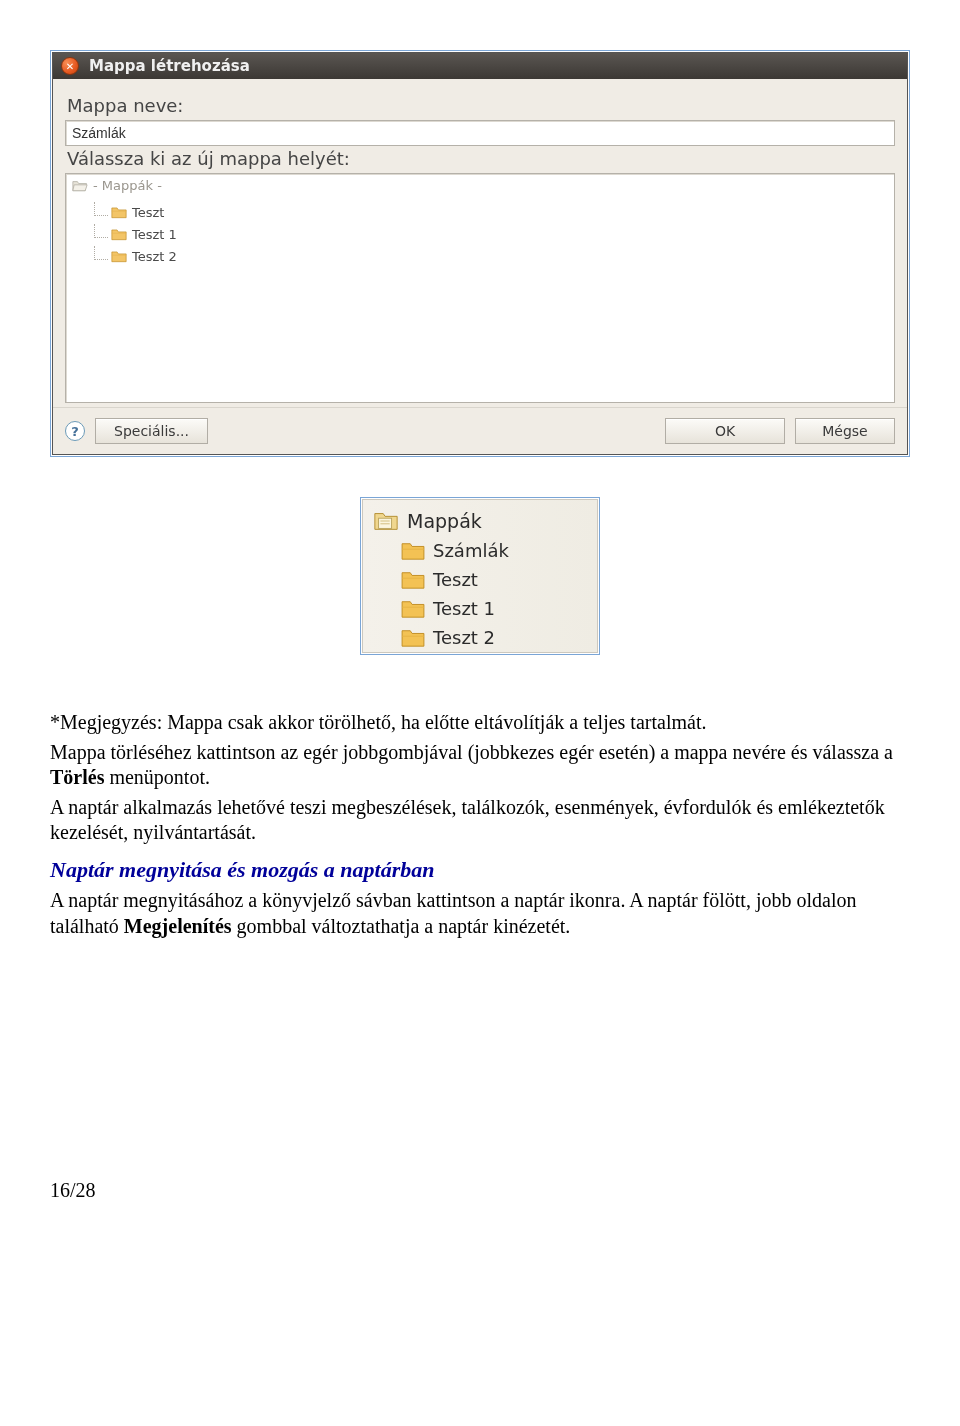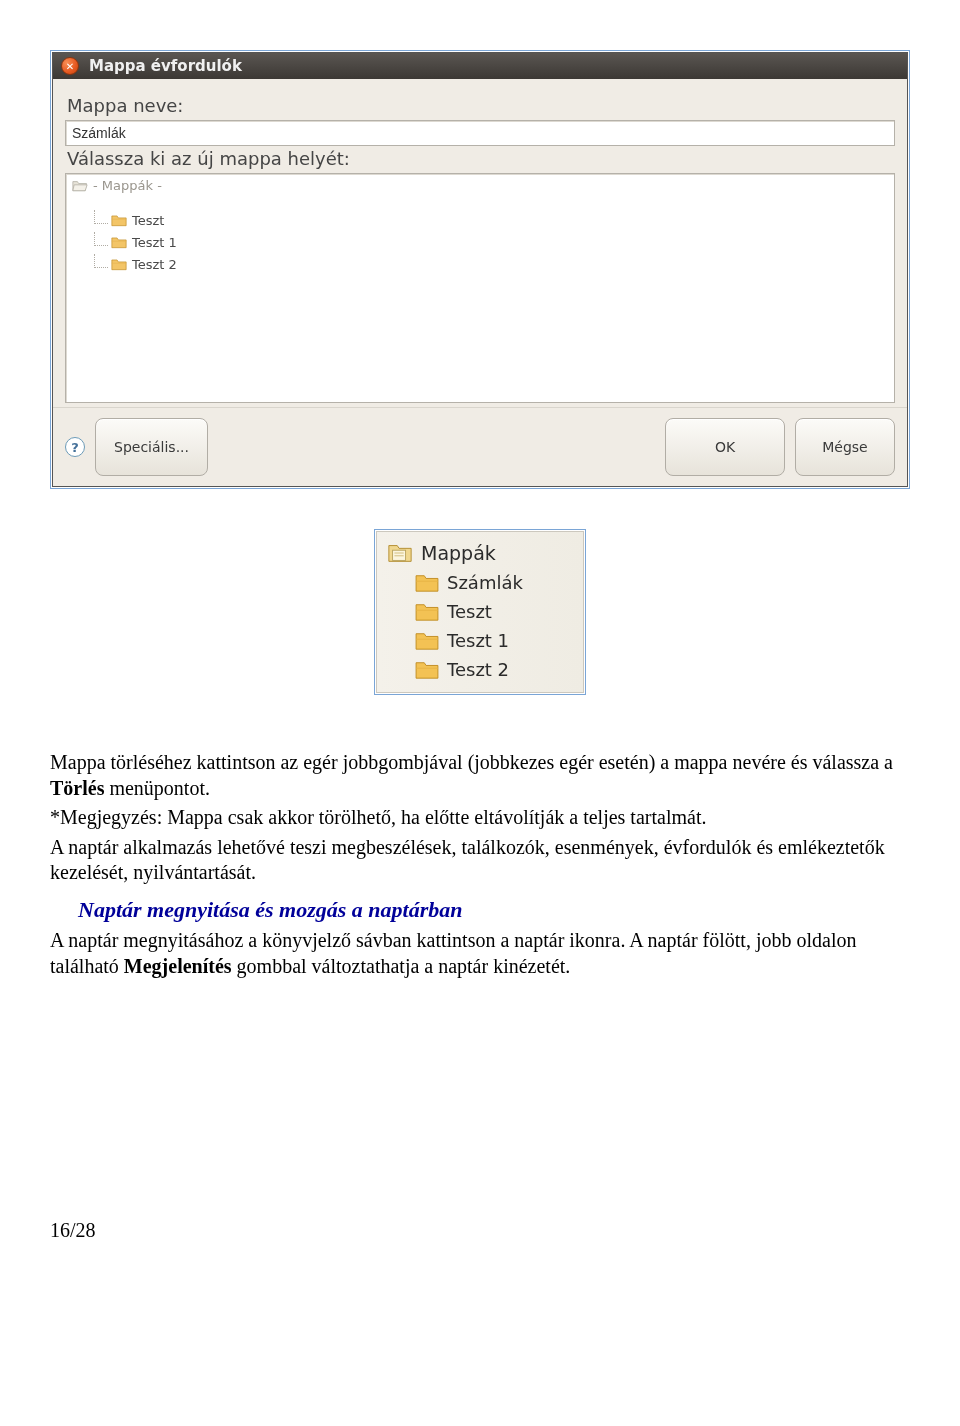--- a/index.html
+++ b/index.html
@@ -68,21 +68,21 @@
     border:1px solid #b5b1a9;
     height:230px;
     padding:4px 6px;
     font-size:13px;
     color:#505050;
     box-shadow: inset 1px 1px 0 #ddd9d1;
   }
   .tree-root {
     display:flex;align-items:center;gap:5px;
     color:#9a968e;
-    margin-bottom:16px;
+    margin-bottom:8px;
   }
   .tree-item {
     display:flex;align-items:center;gap:5px;
     margin-left:22px;
     padding:1px 0;
     color:#4a4a4a;
   }
   .tree-conn {
     display:inline-block;width:14px;height:14px;
     border-left:1px dotted #b0aca4;
@@ -105,45 +105,45 @@
     width:20px;height:20px;border-radius:50%;
     border:1.5px solid #6c9bb8;
     color:#447099;
     display:flex;align-items:center;justify-content:center;
     font-weight:bold;font-size:13px;
     background:#fff;
   }
   .btn {
     background:linear-gradient(to bottom,#fcfbf8,#e7e3da);
     border:1px solid #b1ada5;
-    border-radius:8px;
-    padding:20px 18px;
+    border-radius:0;
+    padding:4px 18px;
     font-size:14px;
     color:#3a3a3a;
     min-width:100px;
     text-align:center;
     box-shadow: inset 0 1px 0 #fff;
   }
   .spacer { flex:1; }
 
   
   .frame2-wrap {
     text-align:center;
     margin-bottom:55px;
   }
   .frame2 {
     display:inline-block;
     border:1px solid #7aa5d6;
     padding:1px;
   }
   .panel2 {
-    width:208px;
+    width:236px;
     background:linear-gradient(to right,#f4f1ea,#efece3);
     border:1px solid #ccc8be;
-    padding:6px 0 8px 0;
+    padding:6px 0 0 0;
     font-size:18px;
     color:#2b2b2b;
   }
   .panel2-row {
     display:flex;align-items:center;
     padding:4px 10px 4px 10px;
     gap:8px;
   }
   .panel2-header { font-size:19px; }
   .panel2-sub { padding-left:38px; }
@@ -163,21 +163,20 @@
     font-weight:bold;
     font-size:20px;
     margin-top:10px;
   }
   .doc .h-blue-it {
     color:#000099;
     font-weight:bold;
     font-style:italic;
     font-size:22px;
     margin-top:10px;
-    margin-left:28px;
   }
   .doc b { font-weight:bold; }
 
   .pagenum {
     text-align:left;
     font-family:"Times New Roman", serif;
     font-size:20px;
     margin-top:240px;
     padding-right:8px;
   }
@@ -186,21 +185,21 @@
 <body>
 
 <div class="page">
 
   <div class="frame1">
     <div class="dialog">
       <div class="titlebar">
         <div class="close-btn">
             <span>✕</span>
           </div>
-        <span>Mappa évfordulók</span>
+        <span>Mappa létrehozása</span>
       </div>
       <div class="dialog-body">
         <div class="label">Mappa neve:</div>
         <input class="textfield" type="text" value="Számlák" style="">
         <div class="label" style="margin-top:2px">Válassza ki az új mappa helyét:</div>
         <div class="tree">
           <div class="tree-root">
             <svg class="folder-icon-sm" viewBox="0 0 24 20">
                 <path d="M1 4 L8 4 L10 7 L22 7 L20 18 L1 18 Z" fill="#e7e3d8" stroke="#a6a298"></path>
                 <path d="M3 9 L23 9 L20 18 L1 18 Z" fill="#f4f1e9" stroke="#a6a298"></path>
@@ -282,24 +281,24 @@
               <path d="M1 3 L10 3 L12 6 L25 6 L25 20 L1 20 Z" fill="#f3c254" stroke="#bf8a1e"></path>
               <path d="M1 9 L25 9" stroke="#e7b344"></path>
             </svg>
           <span>Teszt 2</span>
         </div>
       </div>
     </div>
   </div>
 
   <div class="doc">
+    <p>*Megjegyzés: Mappa csak akkor törölhető, ha előtte eltávolítják a teljes tartalmát.</p>
     <p>
       <span>Mappa törléséhez kattintson az egér jobbgombjával (jobbkezes egér esetén) a mappa nevére és válassza a </span><b>Törlés</b><span> menüpontot.</span>
     </p>
-    <p>*Megjegyzés: Mappa csak akkor törölhető, ha előtte eltávolítják a teljes tartalmát.</p>
     <p>A naptár alkalmazás lehetővé teszi megbeszélések, találkozók, esenmények, évfordulók és emlékeztetők kezelését, nyilvántartását.</p>
     <p class="h-blue-it">Naptár megnyitása és mozgás a naptárban</p>
     <p>
       <span>A naptár megnyitásához a könyvjelző sávban kattintson a naptár ikonra. A naptár fölött, jobb oldalon található </span><b>Megjelenítés</b><span> gombbal változtathatja a naptár kinézetét.</span>
     </p>
   </div>
 
   <div class="pagenum">16/28</div>
 </div>
 

